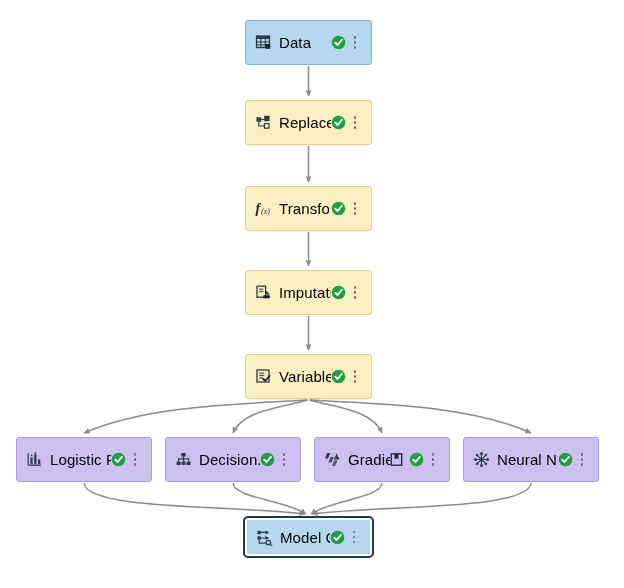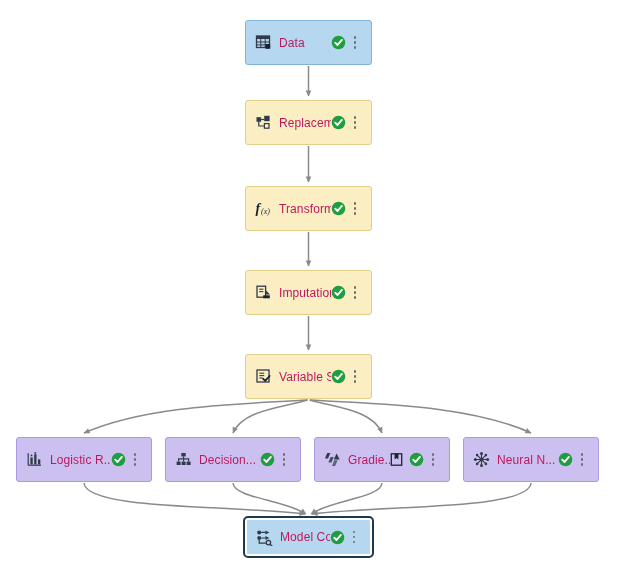--- a/index.html
+++ b/index.html
@@ -34,23 +34,23 @@
 
   .nd-icon{
     width:17px;height:17px;flex:0 0 17px;
     margin-right:7px;
     display:block;
   }
   .nd-label{
     flex:1 1 auto;
     overflow:hidden;
     text-overflow:clip;
-    font-size:12px;
+    font-size:15px;
     letter-spacing:.1px;
-    color:#be185d;
+    color:#000000;
   }
   .nd-badge{
     width:13px;height:13px;flex:0 0 13px;margin-right:6px;display:block;
   }
   .nd-status{
     width:15px;height:15px;flex:0 0 15px;margin-right:2px;display:block;
   }
   .nd-menu{
     width:14px;height:18px;flex:0 0 14px;
     display:flex;flex-direction:column;justify-content:center;align-items:center;

